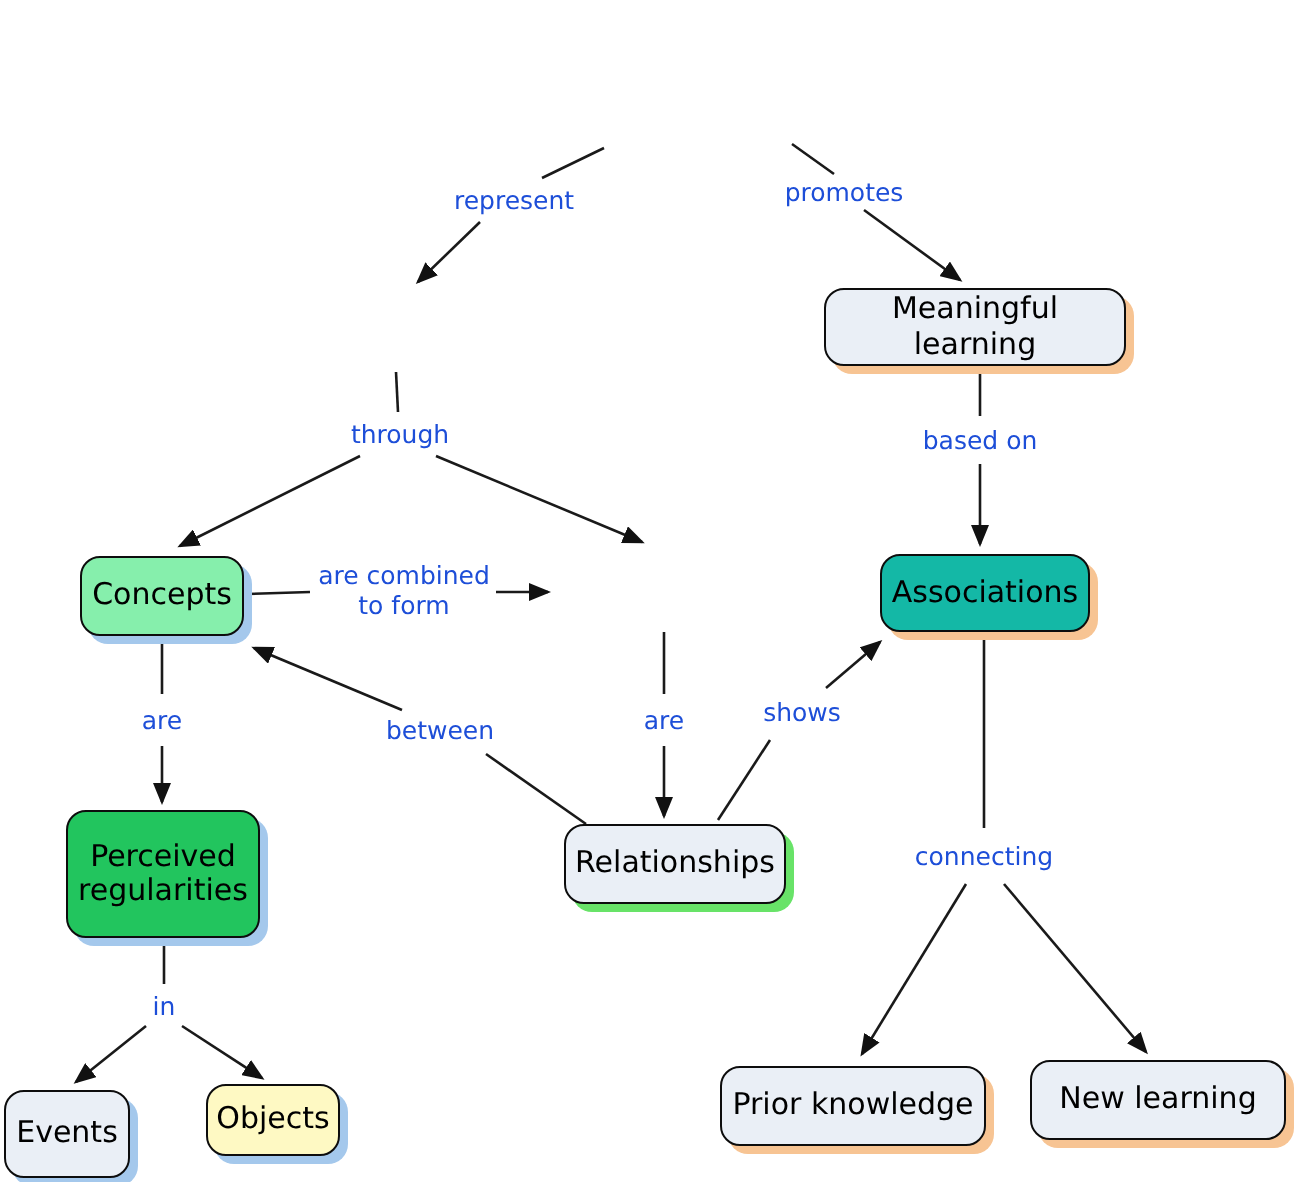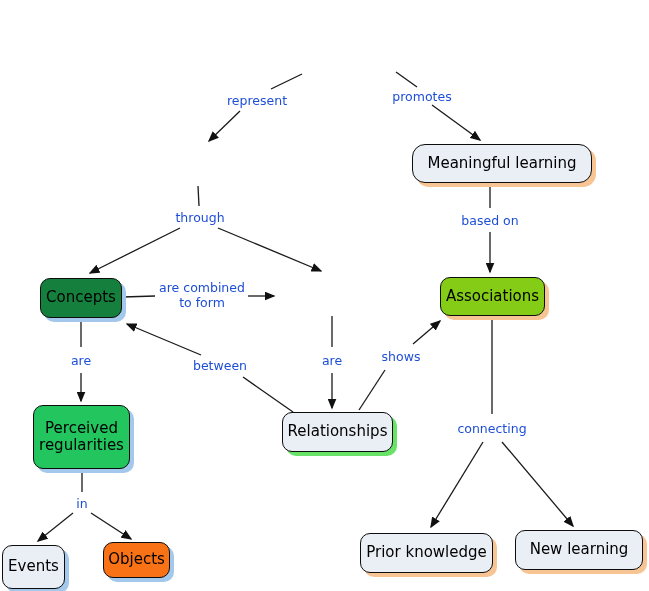--- a/index.html
+++ b/index.html
@@ -69,28 +69,28 @@
       <line x1="359" y1="410" x2="385" y2="370" stroke="#1a1a1a" stroke-width="1.3"></line>
       <line x1="413" y1="344" x2="440" y2="321" stroke="#1a1a1a" stroke-width="1.3" marker-end="url(#arrow)"></line>
       <line x1="492" y1="318" x2="492" y2="414" stroke="#1a1a1a" stroke-width="1.3"></line>
       <line x1="483" y1="442" x2="431" y2="527" stroke="#1a1a1a" stroke-width="1.3" marker-end="url(#arrow)"></line>
       <line x1="502" y1="442" x2="573" y2="526" stroke="#1a1a1a" stroke-width="1.3" marker-end="url(#arrow)"></line>
       <line x1="82" y1="471" x2="82" y2="492" stroke="#1a1a1a" stroke-width="1.3"></line>
       <line x1="73" y1="513" x2="38" y2="541" stroke="#1a1a1a" stroke-width="1.3" marker-end="url(#arrow)"></line>
       <line x1="91" y1="513" x2="131" y2="539" stroke="#1a1a1a" stroke-width="1.3" marker-end="url(#arrow)"></line>
     </svg>
 
-    <div class="node" style="left: 412px; top: 144px; width: 180px; height: 39px; background: rgb(234, 239, 246); border-color: rgb(13, 13, 13); box-shadow: rgb(247, 196, 147) 4px 4px 0px; border-radius: 13px;">Meaningful learning</div>
-    <div class="node" style="left: 40px; top: 278px; width: 82px; height: 40px; background: #15803d; border-color: rgb(13, 13, 13); box-shadow: rgb(164, 200, 236) 4px 4px 0px;">Concepts</div>
-    <div class="node" style="left: 440px; top: 277px; width: 105px; height: 39px; background: #84cc16; border-color: rgb(13, 13, 13); box-shadow: rgb(247, 196, 147) 4px 4px 0px;">Associations</div>
+    <div class="node" style="left: 412px; top: 144px; width: 151px; height: 39px; background: rgb(234, 239, 246); border-color: rgb(13, 13, 13); box-shadow: rgb(247, 196, 147) 4px 4px 0px;">Meaningful learning</div>
+    <div class="node" style="left: 40px; top: 278px; width: 82px; height: 40px; background: #86efac; border-color: rgb(13, 13, 13); box-shadow: rgb(164, 200, 236) 4px 4px 0px;">Concepts</div>
+    <div class="node" style="left: 440px; top: 277px; width: 105px; height: 39px; background: #14b8a6; border-color: rgb(13, 13, 13); box-shadow: rgb(247, 196, 147) 4px 4px 0px;">Associations</div>
     <div class="node" style="left: 33px; top: 405px; width: 97px; height: 64px; background: #22c55e; border-color: rgb(13, 13, 13); box-shadow: rgb(164, 200, 236) 4px 4px 0px;">Perceived
 regularities</div>
     <div class="node" style="left: 282px; top: 412px; width: 111px; height: 40px; background: rgb(234, 239, 246); border-color: rgb(13, 13, 13); box-shadow: rgb(104, 227, 104) 4px 4px 0px;">Relationships</div>
     <div class="node" style="left: 2px; top: 545px; width: 63px; height: 44px; background: rgb(234, 239, 246); border-color: rgb(13, 13, 13); box-shadow: rgb(164, 200, 236) 4px 4px 0px;">Events</div>
-    <div class="node" style="left: 103px; top: 542px; width: 67px; height: 36px; background: #f97316; border-color: rgb(13, 13, 13); box-shadow: rgb(164, 200, 236) 4px 4px 0px;">Objects</div>
+    <div class="node" style="left: 103px; top: 542px; width: 67px; height: 36px; background: #fef9c3; border-color: rgb(13, 13, 13); box-shadow: rgb(164, 200, 236) 4px 4px 0px;">Objects</div>
     <div class="node" style="left: 360px; top: 533px; width: 133px; height: 40px; background: rgb(234, 239, 246); border-color: rgb(13, 13, 13); box-shadow: rgb(247, 196, 147) 4px 4px 0px;">Prior knowledge</div>
     <div class="node" style="left: 515px; top: 530px; width: 128px; height: 40px; background: rgb(234, 239, 246); border-color: rgb(13, 13, 13); box-shadow: rgb(247, 196, 147) 4px 4px 0px;">New learning</div>
     <div class="edge-label" style="left: 257px; top: 100px;">represent</div>
     <div class="edge-label" style="left: 422px; top: 96px;">promotes</div>
     <div class="edge-label" style="left: 200px; top: 217px;">through</div>
     <div class="edge-label" style="left: 202px; top: 295px;">are combined
 to form</div>
     <div class="edge-label" style="left: 490px; top: 220px;">based on</div>
     <div class="edge-label" style="left: 81px; top: 360px;">are</div>
     <div class="edge-label" style="left: 220px; top: 365px;">between</div>

